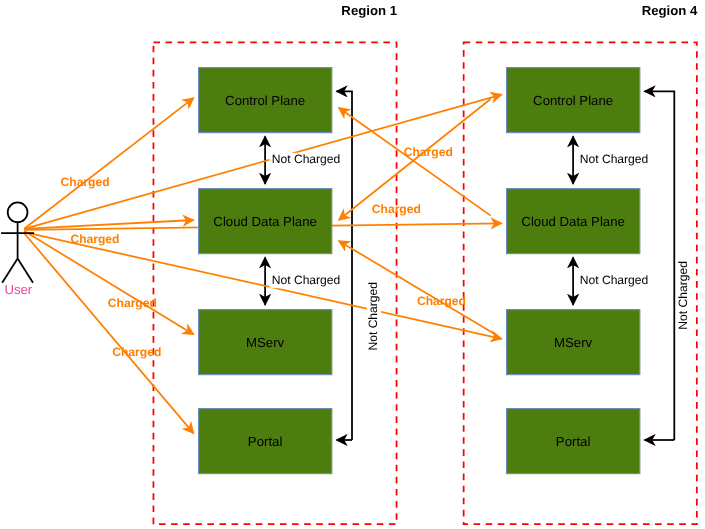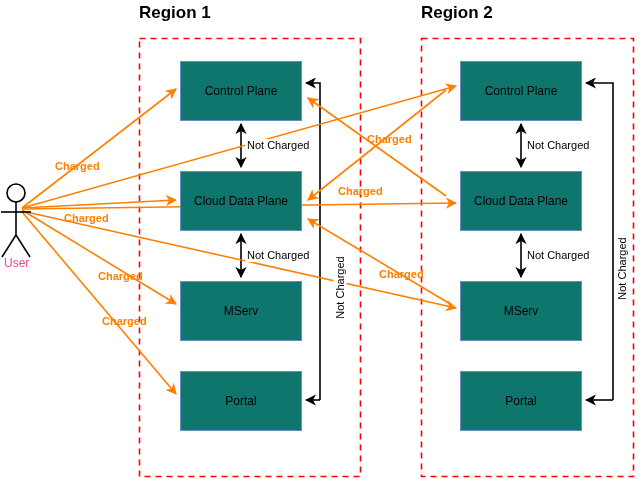--- a/index.html
+++ b/index.html
@@ -19,30 +19,30 @@
   }
   #diagram-svg {
     position: absolute;
     top: 0;
     left: 0;
     width: 641px;
     height: 481px;
   }
   .region-title {
     position: absolute;
-    font-size: 17px;
+    font-size: 12px;
     font-weight: bold;
     color: #000000;
     white-space: nowrap;
-    text-align: left;
+    text-align: right;
   }
   .node-box {
     position: absolute;
     box-sizing: border-box;
-    background: #0f766e;
+    background: #4d7c0f;
     border: 1px solid #6c8ebf;
     display: flex;
     align-items: center;
     justify-content: center;
   }
   .node-label {
     font-size: 12px;
     color: #000000;
     white-space: nowrap;
   }
@@ -118,21 +118,21 @@
     <g>
       <circle cx="16" cy="193" r="9" fill="#ffffff" stroke="#000000" stroke-width="1.6"></circle>
       <line x1="16" y1="202" x2="16" y2="235" stroke="#000000" stroke-width="1.6"></line>
       <line x1="1" y1="212" x2="31" y2="212" stroke="#000000" stroke-width="1.6"></line>
       <line x1="16" y1="235" x2="2" y2="257" stroke="#000000" stroke-width="1.6"></line>
       <line x1="16" y1="235" x2="30" y2="257" stroke="#000000" stroke-width="1.6"></line>
     </g>
   </svg>
 
   <div class="region-title" style="left:139px; top:3px; width:222px;">Region 1</div>
-  <div class="region-title" style="left:421px; top:3px; width:213px;">Region 2</div>
+  <div class="region-title" style="left:421px; top:3px; width:213px;">Region 4</div>
 
   <div class="node-box" style="left:180px; top:61px; width:122px; height:60px;">
     <span class="node-label">Control Plane</span>
   </div>
   <div class="node-box" style="left:180px; top:171px; width:122px; height:60px;">
     <span class="node-label">Cloud Data Plane</span>
   </div>
   <div class="node-box" style="left:180px; top:281px; width:122px; height:60px;">
     <span class="node-label">MServ</span>
   </div>

